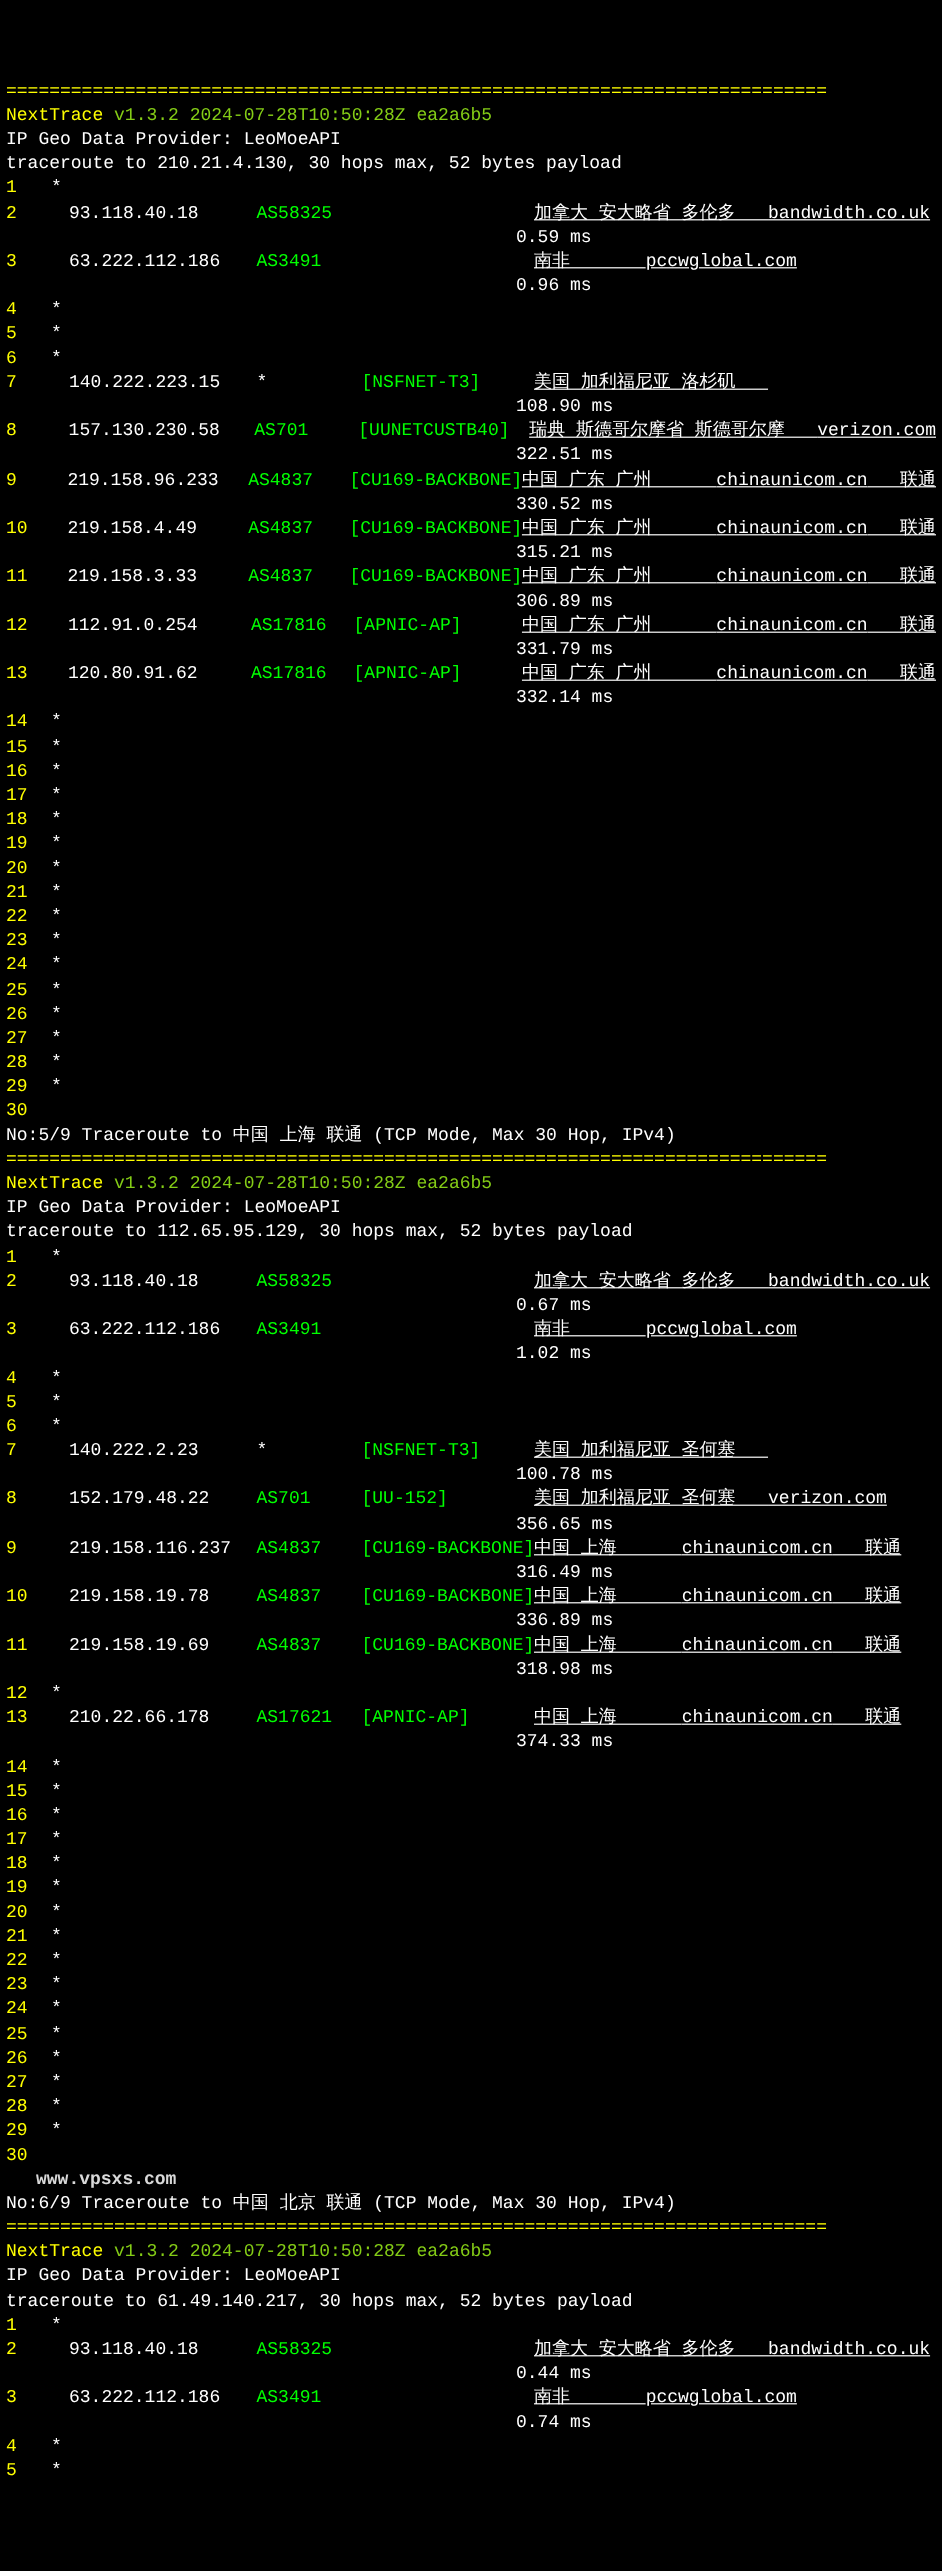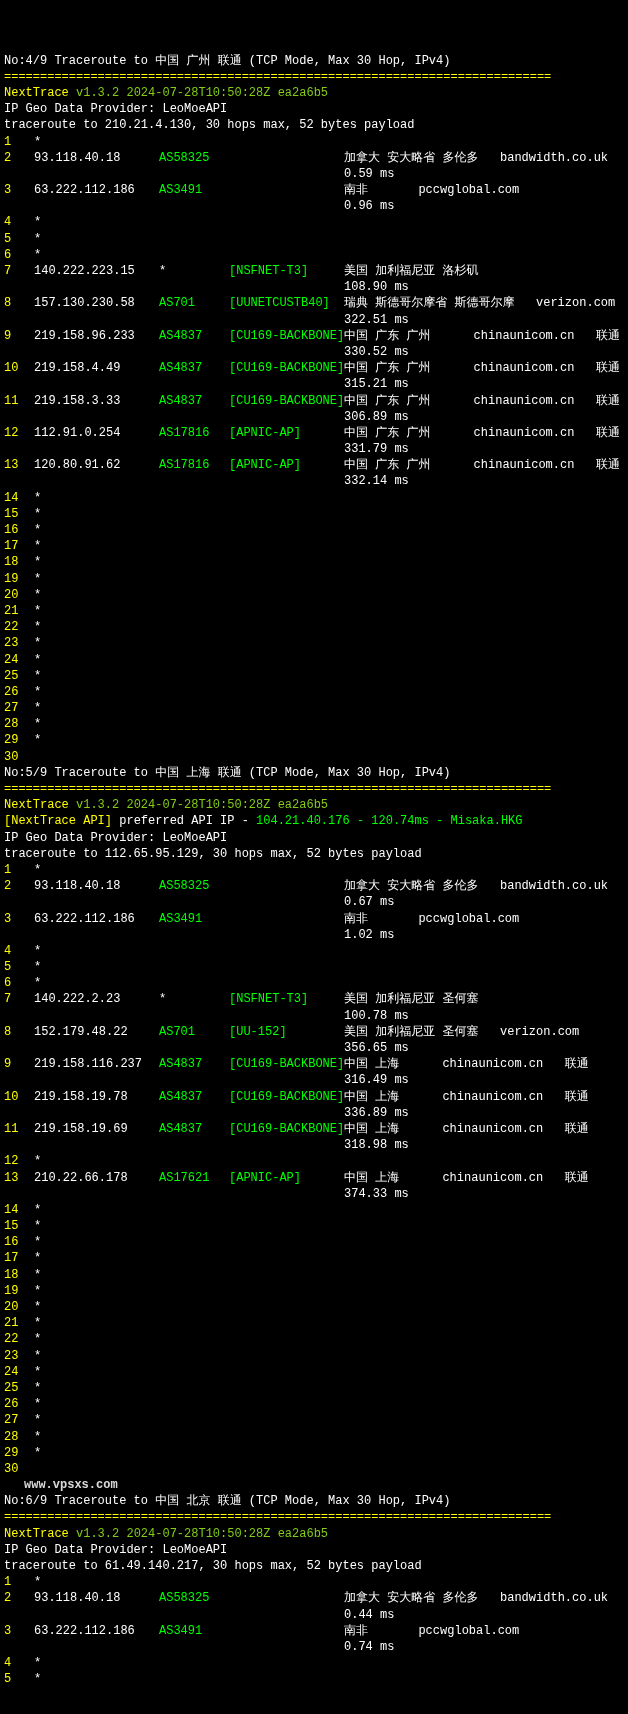--- a/index.html
+++ b/index.html
@@ -13,38 +13,37 @@
     width: 620px;
     white-space: pre;
   }
   .white { color: #fff; }
   .yellow { color: #ffff00; }
   .cyan { color: #ffffff; }
   .green { color: #00ff00; }
   .gray { color: #84cc16; }
   .row { display: flex; }
   .c-hop { width: 30px; }
-  .c-ip { width: 125px; }
+  .c-ip { width: 125px; margin-left: 12px; }
   .c-asn { width: 70px; }
   .c-bracket { width: 115px; }
-  .c-loc { flex: 1; }
+  .c-loc { flex: 1; text-decoration: underline; }
   .latency-row { display: flex; }
   .lat-pad { width: 340px; }
 </style>
 </head>
 <body>
 
 
-<div id="out"><span class="white">No:4/9 Traceroute to 中国 广州 联通 (TCP Mode, Max 30 Hop, IPv4)
-</span><span class="yellow">============================================================================
+<div id="out"><span class="yellow">============================================================================
 </span><div><span class="yellow">NextTrace </span><span class="gray">v1.3.2 2024-07-28T10:50:28Z ea2a6b5</span></div><span class="white">IP Geo Data Provider: LeoMoeAPI
 </span><span class="white">traceroute to 210.21.4.130, 30 hops max, 52 bytes payload
 </span><div class="row"><span class="yellow c-hop">1</span><span class="white">*</span></div><div class="row"><span class="yellow c-hop">2</span><span class="white c-ip">93.118.40.18</span><span class="green c-asn">AS58325</span><span class="green c-bracket"></span><div class="c-loc" style="display: inline;"><span class="white">加拿大 安大略省 多伦多   </span><span class="white">bandwidth.co.uk</span></div></div><div class="latency-row"><span class="lat-pad"></span><span class="cyan">0.59 ms</span></div><div class="row"><span class="yellow c-hop">3</span><span class="white c-ip">63.222.112.186</span><span class="green c-asn">AS3491</span><span class="green c-bracket"></span><div class="c-loc" style="display: inline;"><span class="white">南非       </span><span class="white">pccwglobal.com</span></div></div><div class="latency-row"><span class="lat-pad"></span><span class="cyan">0.96 ms</span></div><div class="row"><span class="yellow c-hop">4</span><span class="white">*</span></div><div class="row"><span class="yellow c-hop">5</span><span class="white">*</span></div><div class="row"><span class="yellow c-hop">6</span><span class="white">*</span></div><div class="row"><span class="yellow c-hop">7</span><span class="white c-ip">140.222.223.15</span><span class="white c-asn">*</span><span class="green c-bracket">[NSFNET-T3]</span><div class="c-loc" style="display: inline;"><span class="white">美国 加利福尼亚 洛杉矶   </span></div></div><div class="latency-row"><span class="lat-pad"></span><span class="cyan">108.90 ms</span></div><div class="row"><span class="yellow c-hop">8</span><span class="white c-ip">157.130.230.58</span><span class="green c-asn">AS701</span><span class="green c-bracket">[UUNETCUSTB40]</span><div class="c-loc" style="display: inline;"><span class="white">瑞典 斯德哥尔摩省 斯德哥尔摩   </span><span class="white">verizon.com</span></div></div><div class="latency-row"><span class="lat-pad"></span><span class="cyan">322.51 ms</span></div><div class="row"><span class="yellow c-hop">9</span><span class="white c-ip">219.158.96.233</span><span class="green c-asn">AS4837</span><span class="green c-bracket">[CU169-BACKBONE]</span><div class="c-loc" style="display: inline;"><span class="white">中国 广东 广州      </span><span class="white">chinaunicom.cn</span><span class="white">   联通</span></div></div><div class="latency-row"><span class="lat-pad"></span><span class="cyan">330.52 ms</span></div><div class="row"><span class="yellow c-hop">10</span><span class="white c-ip">219.158.4.49</span><span class="green c-asn">AS4837</span><span class="green c-bracket">[CU169-BACKBONE]</span><div class="c-loc" style="display: inline;"><span class="white">中国 广东 广州      </span><span class="white">chinaunicom.cn</span><span class="white">   联通</span></div></div><div class="latency-row"><span class="lat-pad"></span><span class="cyan">315.21 ms</span></div><div class="row"><span class="yellow c-hop">11</span><span class="white c-ip">219.158.3.33</span><span class="green c-asn">AS4837</span><span class="green c-bracket">[CU169-BACKBONE]</span><div class="c-loc" style="display: inline;"><span class="white">中国 广东 广州      </span><span class="white">chinaunicom.cn</span><span class="white">   联通</span></div></div><div class="latency-row"><span class="lat-pad"></span><span class="cyan">306.89 ms</span></div><div class="row"><span class="yellow c-hop">12</span><span class="white c-ip">112.91.0.254</span><span class="green c-asn">AS17816</span><span class="green c-bracket">[APNIC-AP]</span><div class="c-loc" style="display: inline;"><span class="white">中国 广东 广州      </span><span class="white">chinaunicom.cn</span><span class="white">   联通</span></div></div><div class="latency-row"><span class="lat-pad"></span><span class="cyan">331.79 ms</span></div><div class="row"><span class="yellow c-hop">13</span><span class="white c-ip">120.80.91.62</span><span class="green c-asn">AS17816</span><span class="green c-bracket">[APNIC-AP]</span><div class="c-loc" style="display: inline;"><span class="white">中国 广东 广州      </span><span class="white">chinaunicom.cn</span><span class="white">   联通</span></div></div><div class="latency-row"><span class="lat-pad"></span><span class="cyan">332.14 ms</span></div><div class="row"><span class="yellow c-hop">14</span><span class="white">*</span></div><div class="row"><span class="yellow c-hop">15</span><span class="white">*</span></div><div class="row"><span class="yellow c-hop">16</span><span class="white">*</span></div><div class="row"><span class="yellow c-hop">17</span><span class="white">*</span></div><div class="row"><span class="yellow c-hop">18</span><span class="white">*</span></div><div class="row"><span class="yellow c-hop">19</span><span class="white">*</span></div><div class="row"><span class="yellow c-hop">20</span><span class="white">*</span></div><div class="row"><span class="yellow c-hop">21</span><span class="white">*</span></div><div class="row"><span class="yellow c-hop">22</span><span class="white">*</span></div><div class="row"><span class="yellow c-hop">23</span><span class="white">*</span></div><div class="row"><span class="yellow c-hop">24</span><span class="white">*</span></div><div class="row"><span class="yellow c-hop">25</span><span class="white">*</span></div><div class="row"><span class="yellow c-hop">26</span><span class="white">*</span></div><div class="row"><span class="yellow c-hop">27</span><span class="white">*</span></div><div class="row"><span class="yellow c-hop">28</span><span class="white">*</span></div><div class="row"><span class="yellow c-hop">29</span><span class="white">*</span></div><div class="row"><span class="yellow c-hop">30</span><span class="white"></span></div><span class="white">No:5/9 Traceroute to 中国 上海 联通 (TCP Mode, Max 30 Hop, IPv4)
 </span><span class="yellow">============================================================================
-</span><div><span class="yellow">NextTrace </span><span class="gray">v1.3.2 2024-07-28T10:50:28Z ea2a6b5</span></div><div><span class="yellow">[NextTrace API]</span><span class="white"> preferred API IP - </span><span class="green">104.21.40.176 - 120.74ms - Misaka.HKG</span></div><span class="white">IP Geo Data Provider: LeoMoeAPI
+</span><div><span class="yellow">NextTrace </span><span class="gray">v1.3.2 2024-07-28T10:50:28Z ea2a6b5</span></div><span class="white">IP Geo Data Provider: LeoMoeAPI
 </span><span class="white">traceroute to 112.65.95.129, 30 hops max, 52 bytes payload
 </span><div class="row"><span class="yellow c-hop">1</span><span class="white">*</span></div><div class="row"><span class="yellow c-hop">2</span><span class="white c-ip">93.118.40.18</span><span class="green c-asn">AS58325</span><span class="green c-bracket"></span><div class="c-loc" style="display: inline;"><span class="white">加拿大 安大略省 多伦多   </span><span class="white">bandwidth.co.uk</span></div></div><div class="latency-row"><span class="lat-pad"></span><span class="cyan">0.67 ms</span></div><div class="row"><span class="yellow c-hop">3</span><span class="white c-ip">63.222.112.186</span><span class="green c-asn">AS3491</span><span class="green c-bracket"></span><div class="c-loc" style="display: inline;"><span class="white">南非       </span><span class="white">pccwglobal.com</span></div></div><div class="latency-row"><span class="lat-pad"></span><span class="cyan">1.02 ms</span></div><div class="row"><span class="yellow c-hop">4</span><span class="white">*</span></div><div class="row"><span class="yellow c-hop">5</span><span class="white">*</span></div><div class="row"><span class="yellow c-hop">6</span><span class="white">*</span></div><div class="row"><span class="yellow c-hop">7</span><span class="white c-ip">140.222.2.23</span><span class="white c-asn">*</span><span class="green c-bracket">[NSFNET-T3]</span><div class="c-loc" style="display: inline;"><span class="white">美国 加利福尼亚 圣何塞   </span></div></div><div class="latency-row"><span class="lat-pad"></span><span class="cyan">100.78 ms</span></div><div class="row"><span class="yellow c-hop">8</span><span class="white c-ip">152.179.48.22</span><span class="green c-asn">AS701</span><span class="green c-bracket">[UU-152]</span><div class="c-loc" style="display: inline;"><span class="white">美国 加利福尼亚 圣何塞   </span><span class="white">verizon.com</span></div></div><div class="latency-row"><span class="lat-pad"></span><span class="cyan">356.65 ms</span></div><div class="row"><span class="yellow c-hop">9</span><span class="white c-ip">219.158.116.237</span><span class="green c-asn">AS4837</span><span class="green c-bracket">[CU169-BACKBONE]</span><div class="c-loc" style="display: inline;"><span class="white">中国 上海      </span><span class="white">chinaunicom.cn</span><span class="white">   联通</span></div></div><div class="latency-row"><span class="lat-pad"></span><span class="cyan">316.49 ms</span></div><div class="row"><span class="yellow c-hop">10</span><span class="white c-ip">219.158.19.78</span><span class="green c-asn">AS4837</span><span class="green c-bracket">[CU169-BACKBONE]</span><div class="c-loc" style="display: inline;"><span class="white">中国 上海      </span><span class="white">chinaunicom.cn</span><span class="white">   联通</span></div></div><div class="latency-row"><span class="lat-pad"></span><span class="cyan">336.89 ms</span></div><div class="row"><span class="yellow c-hop">11</span><span class="white c-ip">219.158.19.69</span><span class="green c-asn">AS4837</span><span class="green c-bracket">[CU169-BACKBONE]</span><div class="c-loc" style="display: inline;"><span class="white">中国 上海      </span><span class="white">chinaunicom.cn</span><span class="white">   联通</span></div></div><div class="latency-row"><span class="lat-pad"></span><span class="cyan">318.98 ms</span></div><div class="row"><span class="yellow c-hop">12</span><span class="white">*</span></div><div class="row"><span class="yellow c-hop">13</span><span class="white c-ip">210.22.66.178</span><span class="green c-asn">AS17621</span><span class="green c-bracket">[APNIC-AP]</span><div class="c-loc" style="display: inline;"><span class="white">中国 上海      </span><span class="white">chinaunicom.cn</span><span class="white">   联通</span></div></div><div class="latency-row"><span class="lat-pad"></span><span class="cyan">374.33 ms</span></div><div class="row"><span class="yellow c-hop">14</span><span class="white">*</span></div><div class="row"><span class="yellow c-hop">15</span><span class="white">*</span></div><div class="row"><span class="yellow c-hop">16</span><span class="white">*</span></div><div class="row"><span class="yellow c-hop">17</span><span class="white">*</span></div><div class="row"><span class="yellow c-hop">18</span><span class="white">*</span></div><div class="row"><span class="yellow c-hop">19</span><span class="white">*</span></div><div class="row"><span class="yellow c-hop">20</span><span class="white">*</span></div><div class="row"><span class="yellow c-hop">21</span><span class="white">*</span></div><div class="row"><span class="yellow c-hop">22</span><span class="white">*</span></div><div class="row"><span class="yellow c-hop">23</span><span class="white">*</span></div><div class="row"><span class="yellow c-hop">24</span><span class="white">*</span></div><div class="row"><span class="yellow c-hop">25</span><span class="white">*</span></div><div class="row"><span class="yellow c-hop">26</span><span class="white">*</span></div><div class="row"><span class="yellow c-hop">27</span><span class="white">*</span></div><div class="row"><span class="yellow c-hop">28</span><span class="white">*</span></div><div class="row"><span class="yellow c-hop">29</span><span class="white">*</span></div><div class="row"><span class="yellow c-hop">30</span><span class="white"></span></div><div style="position: relative;"><span class="white" style="opacity: 0.85; font-weight: bold; margin-left: 20px;">www.vpsxs.com</span></div><span class="white">No:6/9 Traceroute to 中国 北京 联通 (TCP Mode, Max 30 Hop, IPv4)
 </span><span class="yellow">============================================================================
 </span><div><span class="yellow">NextTrace </span><span class="gray">v1.3.2 2024-07-28T10:50:28Z ea2a6b5</span></div><span class="white">IP Geo Data Provider: LeoMoeAPI
 </span><span class="white">traceroute to 61.49.140.217, 30 hops max, 52 bytes payload
 </span><div class="row"><span class="yellow c-hop">1</span><span class="white">*</span></div><div class="row"><span class="yellow c-hop">2</span><span class="white c-ip">93.118.40.18</span><span class="green c-asn">AS58325</span><span class="green c-bracket"></span><div class="c-loc" style="display: inline;"><span class="white">加拿大 安大略省 多伦多   </span><span class="white">bandwidth.co.uk</span></div></div><div class="latency-row"><span class="lat-pad"></span><span class="cyan">0.44 ms</span></div><div class="row"><span class="yellow c-hop">3</span><span class="white c-ip">63.222.112.186</span><span class="green c-asn">AS3491</span><span class="green c-bracket"></span><div class="c-loc" style="display: inline;"><span class="white">南非       </span><span class="white">pccwglobal.com</span></div></div><div class="latency-row"><span class="lat-pad"></span><span class="cyan">0.74 ms</span></div><div class="row"><span class="yellow c-hop">4</span><span class="white">*</span></div><div class="row"><span class="yellow c-hop">5</span><span class="white">*</span></div></div>
 
 
 
 </body></html>

